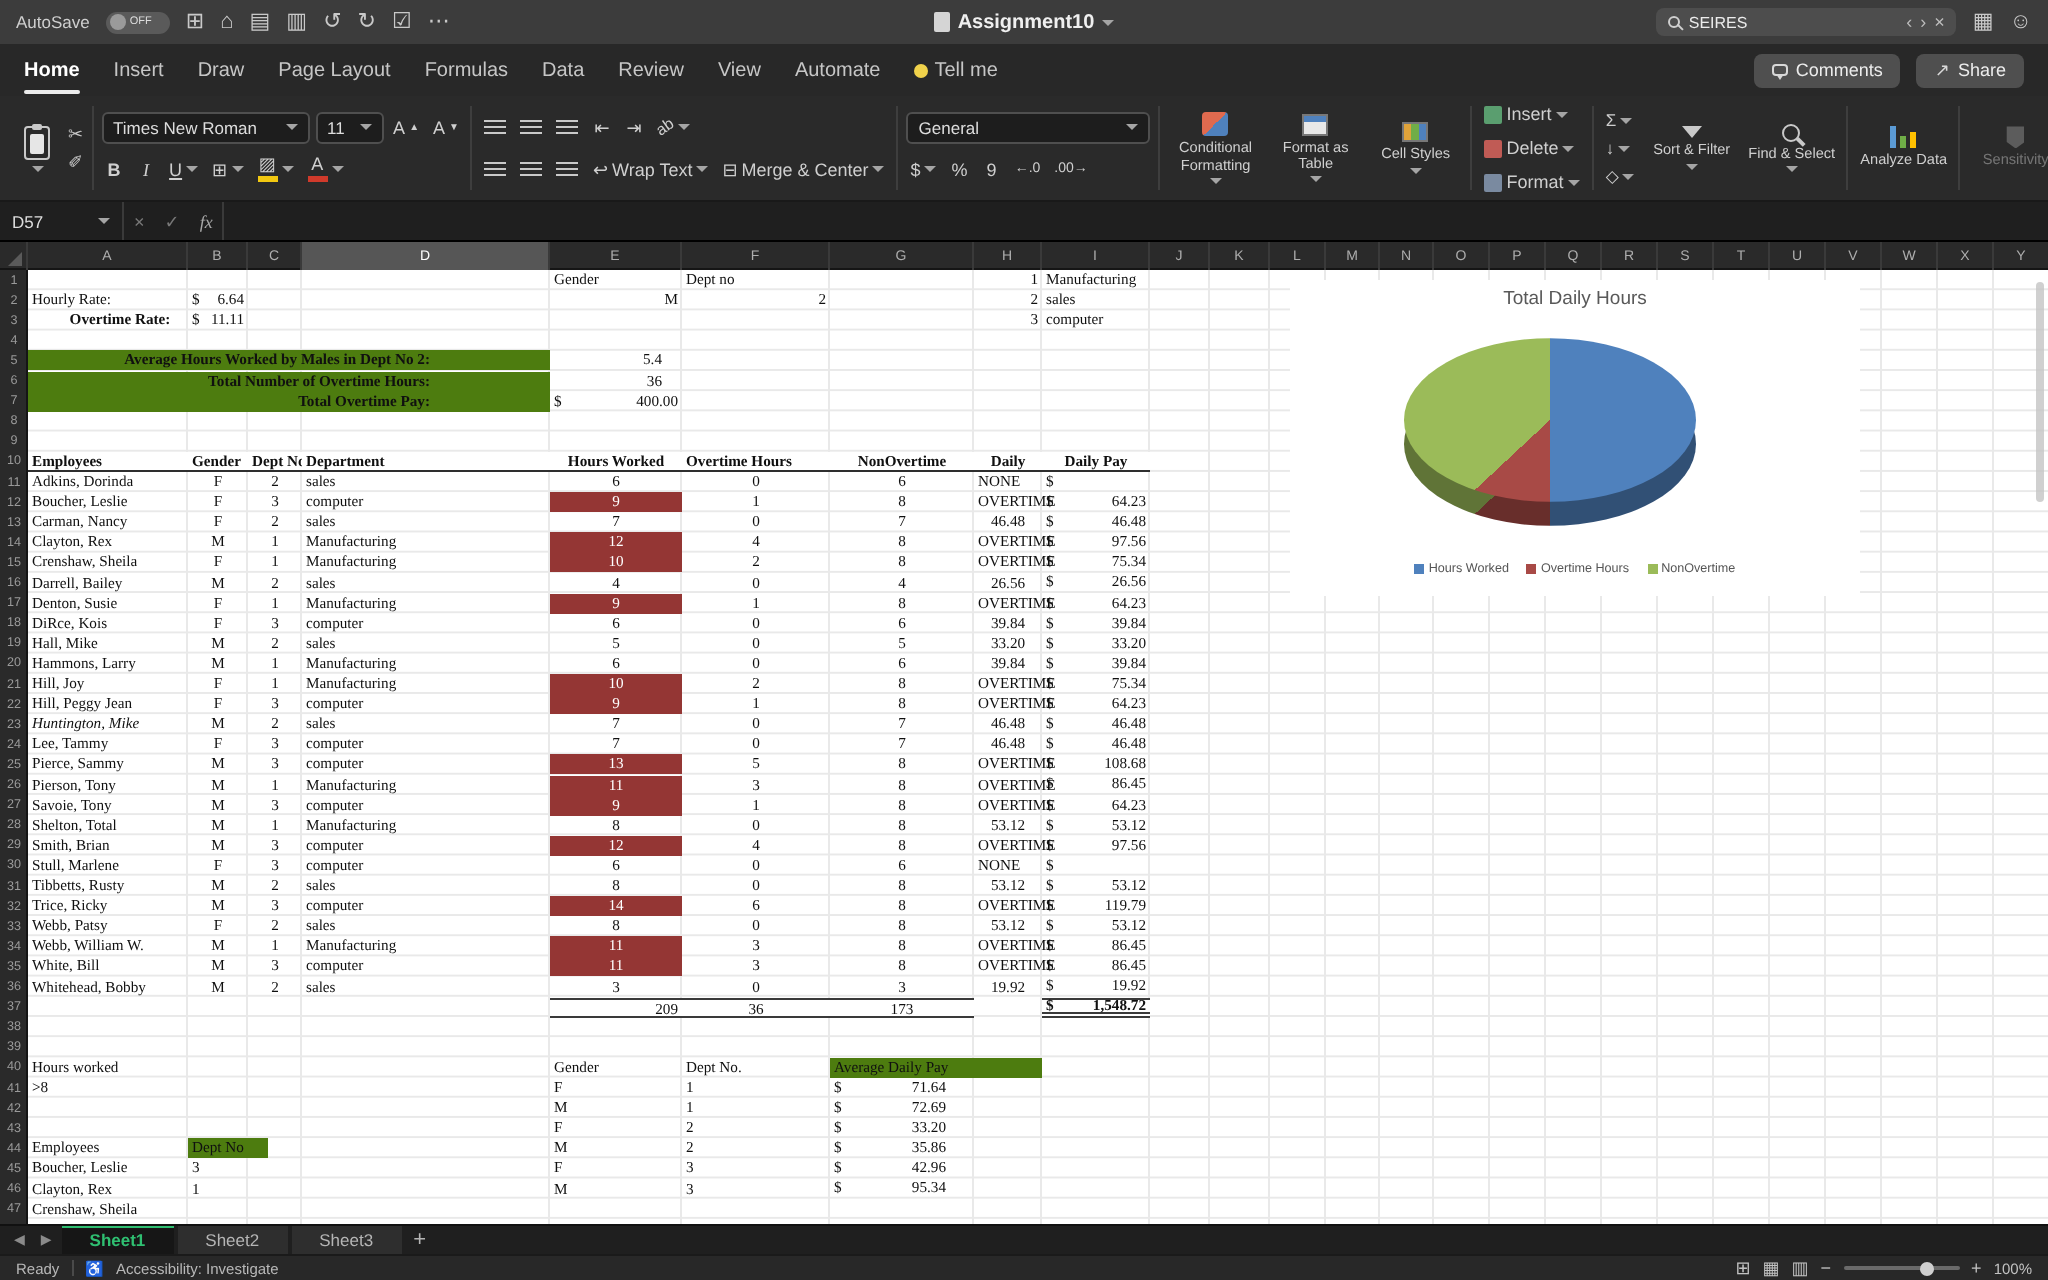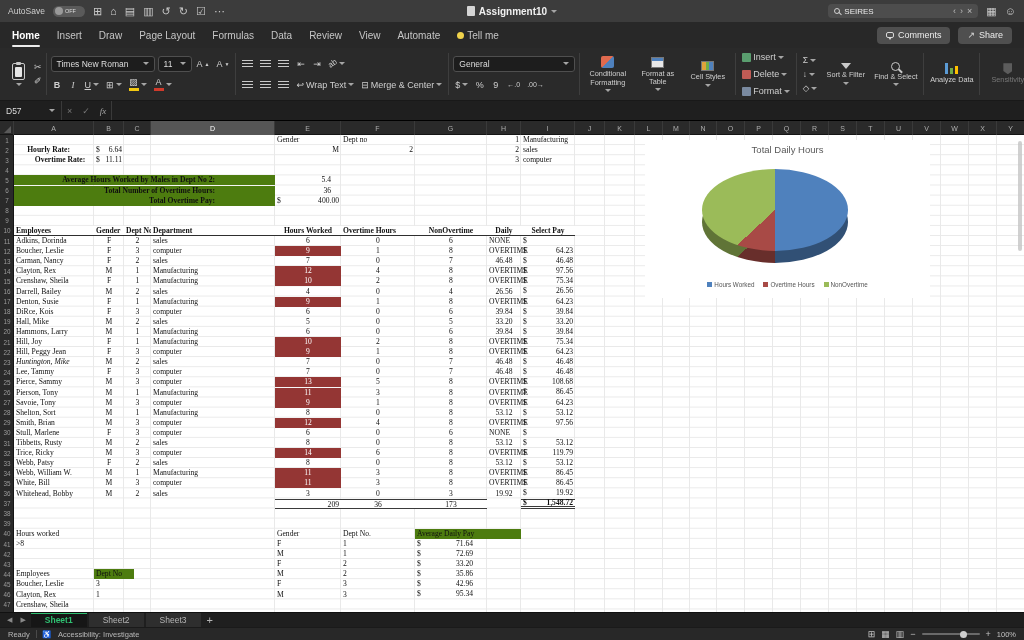--- a/index.html
+++ b/index.html
@@ -490,21 +490,21 @@
         </div>
     </div>
   <div class="cell" style="left: 275px; top: 0px; width: 66px;">Gender</div>
       <div class="cell" style="left: 341px; top: 0px; width: 74px;">Dept no</div>
       <div class="cell" style="left: 487px; top: 0px; width: 34px; text-align: right;">1</div>
       <div class="cell" style="left: 521px; top: 0px; width: 54px;">Manufacturing</div>
       <div class="cell" style="left: 487px; top: 10.1px; width: 34px; text-align: right;">2</div>
       <div class="cell" style="left: 521px; top: 10.1px; width: 54px;">sales</div>
       <div class="cell" style="left: 487px; top: 20.2px; width: 34px; text-align: right;">3</div>
       <div class="cell" style="left: 521px; top: 20.2px; width: 54px;">computer</div>
-      <div class="cell" style="left: 14px; top: 10.1px; width: 58px; text-align: right; font-weight: bold;">Hourly Rate:</div>
+      <div class="cell" style="left: 14px; top: 10.1px; width: 58px; text-align: left; font-weight: normal;">Hourly Rate:</div>
       <div class="cell acc" style="left: 94px; top: 10.1px; width: 30px;">
         <span>$</span>
         <span>6.64</span>
       </div>
       <div class="cell" style="left: 14px; top: 20.2px; width: 92px; text-align: center; font-weight: bold;">Overtime Rate:</div>
       <div class="cell acc" style="left: 94px; top: 20.2px; width: 30px;">
         <span>$</span>
         <span>11.11</span>
       </div>
       <div class="cell" style="left: 275px; top: 10.1px; width: 66px; text-align: right;">M</div>
@@ -519,21 +519,21 @@
         <span>400.00</span>
       </div>
       <div class="cell hb" style="left: 14px; top: 90.9px; width: 80px; text-align: left; font-weight: bold;">Employees</div>
       <div class="cell hb" style="left: 94px; top: 90.9px; width: 30px; text-align: left; font-weight: bold;">Gender</div>
       <div class="cell hb" style="left: 124px; top: 90.9px; width: 27px; text-align: left; font-weight: bold;">Dept No</div>
       <div class="cell hb" style="left: 151px; top: 90.9px; width: 124px; text-align: left; font-weight: bold;">Department</div>
       <div class="cell hb" style="left: 275px; top: 90.9px; width: 66px; text-align: center; font-weight: bold;">Hours Worked</div>
       <div class="cell hb" style="left: 341px; top: 90.9px; width: 74px; text-align: left; font-weight: bold;">Overtime Hours</div>
       <div class="cell hb" style="left: 415px; top: 90.9px; width: 72px; text-align: center; font-weight: bold;">NonOvertime</div>
       <div class="cell hb" style="left: 487px; top: 90.9px; width: 34px; text-align: center; font-weight: bold;">Daily</div>
-      <div class="cell hb" style="left: 521px; top: 90.9px; width: 54px; text-align: center; font-weight: bold;">Select Pay</div>
+      <div class="cell hb" style="left: 521px; top: 90.9px; width: 54px; text-align: center; font-weight: bold;">Daily Pay</div>
       <div class="cell" style="left: 14px; top: 101px; width: 80px;">Adkins, Dorinda</div>
       <div class="cell" style="left: 94px; top: 101px; width: 30px; text-align: center;">F</div>
       <div class="cell" style="left: 124px; top: 101px; width: 27px; text-align: center;">2</div>
       <div class="cell" style="left: 151px; top: 101px; width: 124px;">sales</div>
       <div class="cell" style="left: 275px; top: 101px; width: 66px; text-align: center;">6</div>
       <div class="cell" style="left: 341px; top: 101px; width: 74px; text-align: center;">0</div>
       <div class="cell" style="left: 415px; top: 101px; width: 72px; text-align: center;">6</div>
       <div class="cell" style="left: 487px; top: 101px; width: 34px; text-align: left;">NONE</div>
       <div class="cell acc" style="left: 521px; top: 101px; width: 54px;">
         <span>$</span>
@@ -724,21 +724,21 @@
       <div class="cell" style="left: 124px; top: 262.6px; width: 27px; text-align: center;">3</div>
       <div class="cell" style="left: 151px; top: 262.6px; width: 124px;">computer</div>
       <div class="cell red" style="left: 275px; top: 262.6px; width: 66px; text-align: center;">9</div>
       <div class="cell" style="left: 341px; top: 262.6px; width: 74px; text-align: center;">1</div>
       <div class="cell" style="left: 415px; top: 262.6px; width: 72px; text-align: center;">8</div>
       <div class="cell" style="left: 487px; top: 262.6px; width: 34px; text-align: left;">OVERTIME</div>
       <div class="cell acc" style="left: 521px; top: 262.6px; width: 54px;">
         <span>$</span>
         <span>64.23</span>
       </div>
-      <div class="cell" style="left: 14px; top: 272.7px; width: 80px;">Shelton, Sort</div>
+      <div class="cell" style="left: 14px; top: 272.7px; width: 80px;">Shelton, Total</div>
       <div class="cell" style="left: 94px; top: 272.7px; width: 30px; text-align: center;">M</div>
       <div class="cell" style="left: 124px; top: 272.7px; width: 27px; text-align: center;">1</div>
       <div class="cell" style="left: 151px; top: 272.7px; width: 124px;">Manufacturing</div>
       <div class="cell" style="left: 275px; top: 272.7px; width: 66px; text-align: center;">8</div>
       <div class="cell" style="left: 341px; top: 272.7px; width: 74px; text-align: center;">0</div>
       <div class="cell" style="left: 415px; top: 272.7px; width: 72px; text-align: center;">8</div>
       <div class="cell" style="left: 487px; top: 272.7px; width: 34px; text-align: center;">53.12</div>
       <div class="cell acc" style="left: 521px; top: 272.7px; width: 54px;">
         <span>$</span>
         <span>53.12</span>

